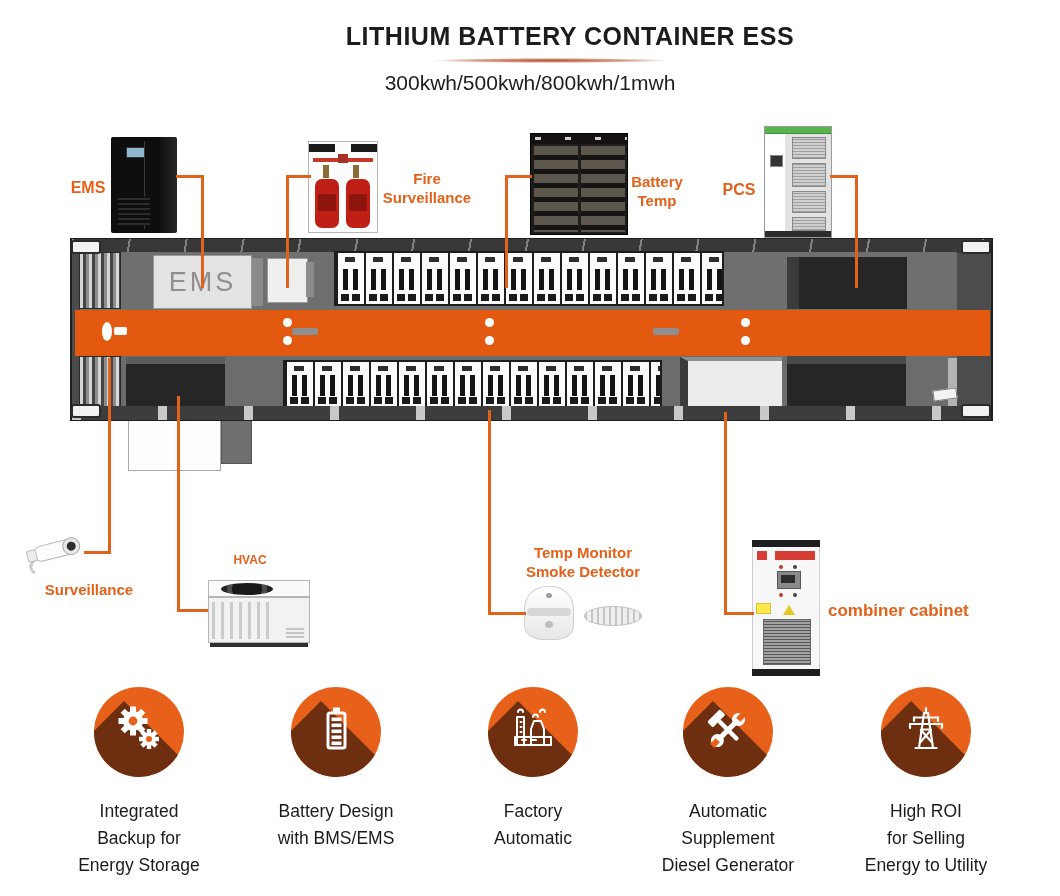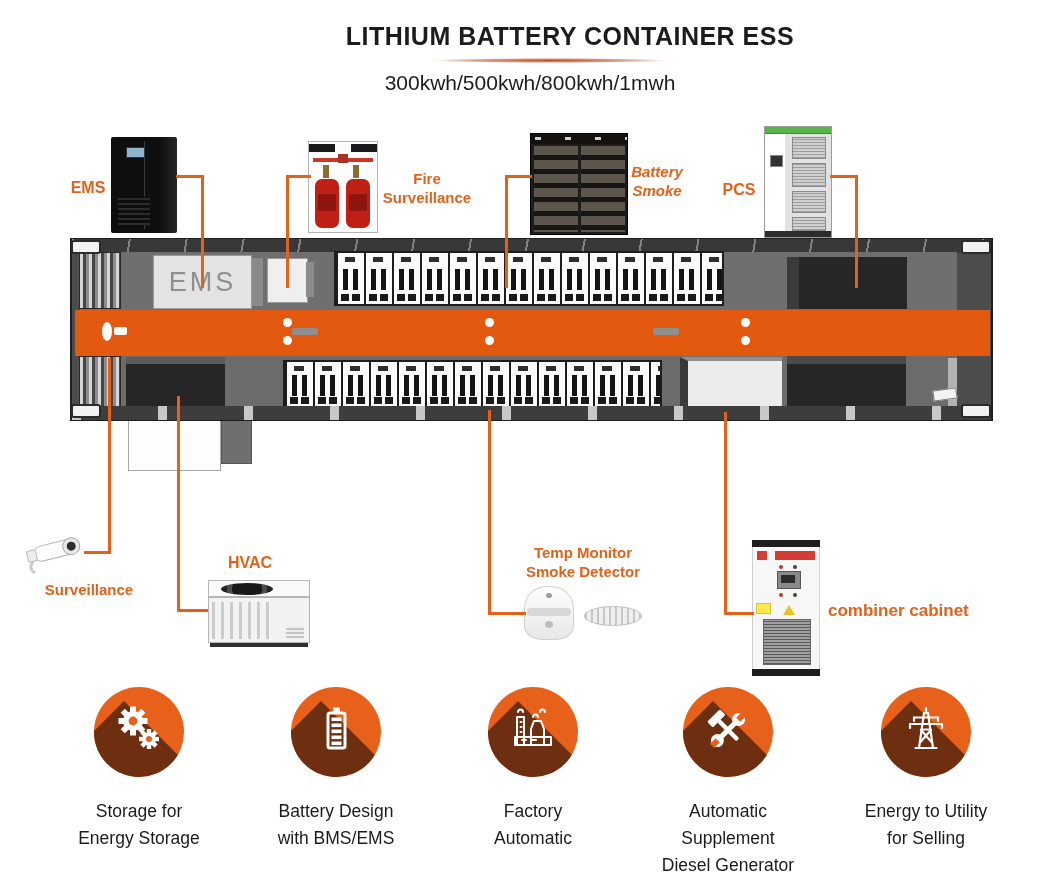--- a/index.html
+++ b/index.html
@@ -148,23 +148,23 @@
 
   <div class="abs title">LITHIUM BATTERY CONTAINER ESS</div>
   <div class="abs swoosh"></div>
   <div class="abs subtitle">300kwh/500kwh/800kwh/1mwh</div>
 
   <div class="abs olabel" style="left:55px;top:178px;width:66px;font-size:16px;">EMS</div>
   <div class="abs olabel" style="left:377px;top:170px;width:100px;">
     <div>Fire</div>
     <div>Surveillance</div>
   </div>
-  <div class="abs olabel" style="left:622px;top:163px;width:70px;font-style:italic;">
+  <div class="abs olabel" style="left:622px;top:173px;width:70px;">
     <div>Battery</div>
-    <div>Smoke</div>
+    <div>Temp</div>
   </div>
   <div class="abs olabel" style="left:714px;top:180px;width:50px;font-size:16px;">PCS</div>
 
   <div class="abs ems-cab">
     <div class="ems-screen"></div>
     <div class="ems-seam"></div>
     <div class="ems-vents"></div>
   </div>
   <div class="abs fire-panel">
     <div class="fp-bar" style="left:0;"></div>
@@ -251,21 +251,21 @@
   <div class="abs vline" style="left:108px;top:358px;height:196px;"></div>
   <div class="abs hline" style="left:84px;top:551px;width:27px;"></div>
   <div class="abs vline" style="left:177px;top:396px;height:216px;"></div>
   <div class="abs hline" style="left:177px;top:609px;width:31px;"></div>
   <div class="abs vline" style="left:488px;top:410px;height:205px;"></div>
   <div class="abs hline" style="left:488px;top:612px;width:38px;"></div>
   <div class="abs vline" style="left:724px;top:412px;height:203px;"></div>
   <div class="abs hline" style="left:724px;top:612px;width:30px;"></div>
 
   <div class="abs olabel" style="left:33px;top:581px;width:112px;">Surveillance</div>
-  <div class="abs olabel" style="left:212px;top:553px;width:76px;font-size:16px;">HVAC</div>
+  <div class="abs olabel" style="left:212px;top:553px;width:76px;font-size:12px;">HVAC</div>
   <div class="abs olabel" style="left:513px;top:544px;width:140px;">
     <div>Temp Monitor</div>
     <div>Smoke Detector</div>
   </div>
   <div class="abs olabel" style="left:828px;top:600px;width:150px;font-size:17px;font-weight:bold;text-align:left;">combiner cabinet</div>
 
   <svg class="abs" style="left:20px;top:524px;z-index:10;" width="76" height="58" viewBox="0 0 76 58">
     <path d="M14 36 q-7 8 1 13" stroke="#cccccc" stroke-width="3" fill="none"></path>
     <g transform="rotate(-14 38 27)">
       <rect x="14" y="18" width="40" height="15" rx="7" fill="#fdfdfd" stroke="#b2b2b2"></rect>
@@ -385,34 +385,36 @@
         <path d="M20.5 38 L31 26 M31.5 38 L21 26 M21.5 25.5 H30.5"></path>
         <path d="M10 20 H42 M14 13.5 H38"></path>
         <path d="M10 20 v4 M42 20 v4 M14 13.5 v3.5 M38 13.5 v3.5"></path>
         <path d="M26 4 v5"></path>
         <path d="M15.5 44 h21"></path>
       </g>
     </svg>
   </div>
 
   <div class="abs fcap" style="left:24px;top:798px;">
-    <div>Storage for</div>
+    <div>Integrated</div>
+    <div>Backup for</div>
     <div>Energy Storage</div>
   </div>
   <div class="abs fcap" style="left:221px;top:798px;">
     <div>Battery Design</div>
     <div>with BMS/EMS</div>
   </div>
   <div class="abs fcap" style="left:418px;top:798px;">
     <div>Factory</div>
     <div>Automatic</div>
   </div>
   <div class="abs fcap" style="left:613px;top:798px;">
     <div>Automatic</div>
     <div>Supplement</div>
     <div>Diesel Generator</div>
   </div>
   <div class="abs fcap" style="left:811px;top:798px;">
+    <div>High ROI</div>
+    <div>for Selling</div>
     <div>Energy to Utility</div>
-    <div>for Selling</div>
   </div>
 
 </div>
 
 </body></html>

